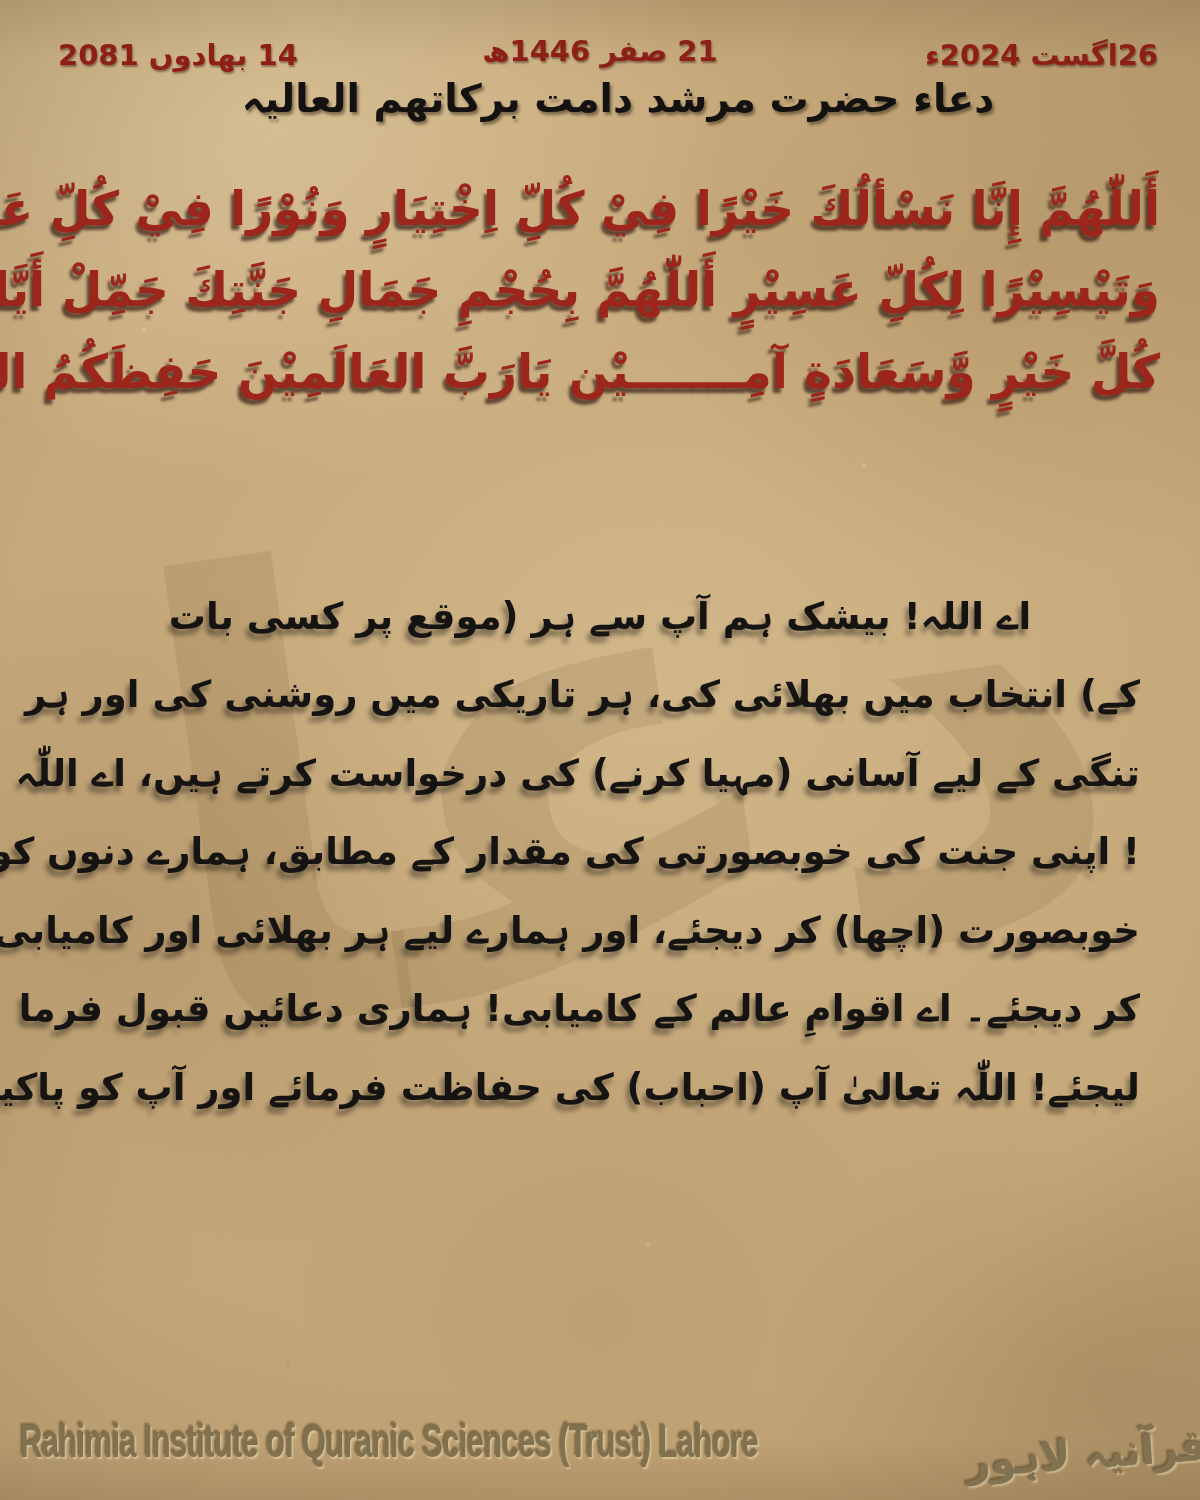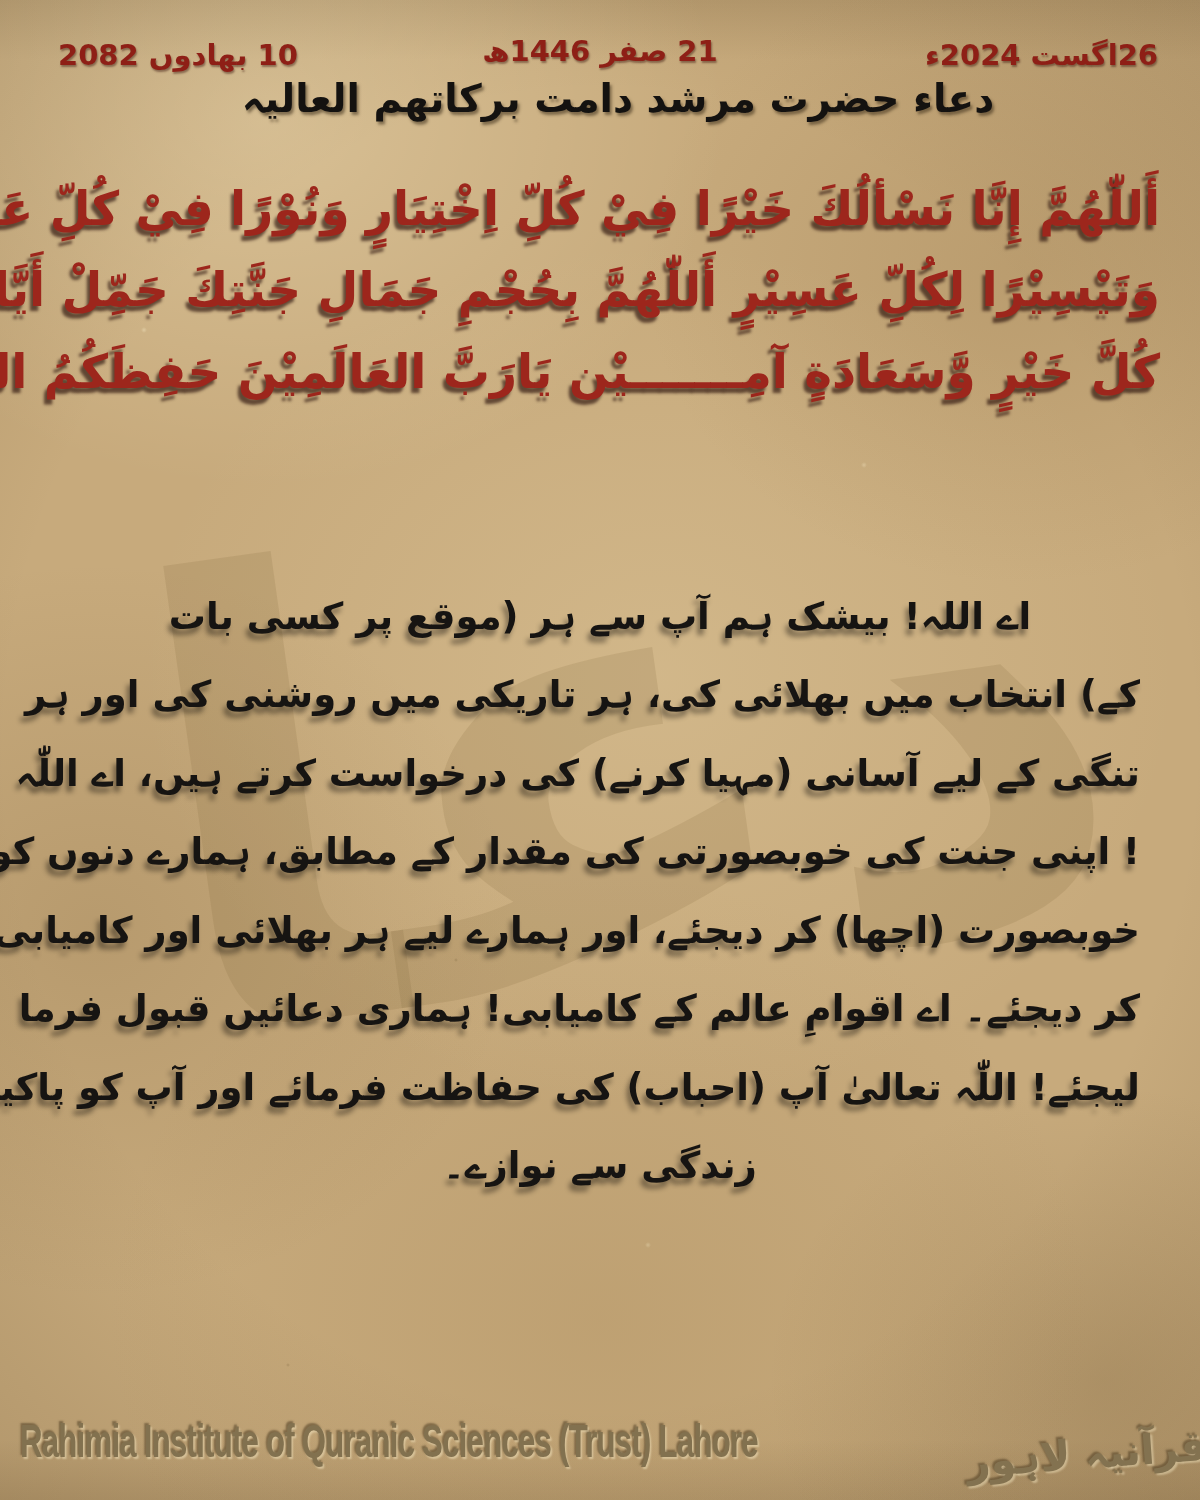--- a/index.html
+++ b/index.html
@@ -124,40 +124,39 @@
 
 <div class="poster">
 
   <div class="grain"></div>
 
   <div class="watermark">دعا</div>
 
   <div class="header-dates">
     <div class="date date-hijri">21 صفر 1446ھ</div>
     <div class="date date-gregorian">26اگست 2024ء</div>
-    <div class="date date-bikrami">10 بھادوں 2082</div>
+    <div class="date date-bikrami">14 بھادوں 2081</div>
   </div>
 
   <div class="poster-title">دعاء حضرت مرشد دامت برکاتھم العالیہ</div>
 
   <div class="prayer-arabic">
     <div class="line">أَللّٰهُمَّ إِنَّا نَسْألُكَ خَيْرًا فِيْ كُلِّ اِخْتِيَارٍ وَنُوْرًا فِيْ كُلِّ عَتَمَةٍ</div>
     <div class="line">وَتَيْسِيْرًا لِكُلِّ عَسِيْرٍ أَللّٰهُمَّ بِحُجْمِ جَمَالِ جَنَّتِكَ جَمِّلْ أَيَّامَنَا وَحَقِّقْ لَنَا</div>
     <div class="line">كُلَّ خَيْرٍ وَّسَعَادَةٍ آمِـــــــيْن يَارَبَّ العَالَمِيْنَ حَفِظَكُمُ اللهُ وَأَحْيَاكُمْ □</div>
   </div>
 
   <div class="translation-urdu">
     <div class="line">اے اللہ! بیشک ہم آپ سے ہر (موقع پر کسی بات</div>
     <div class="line">کے) انتخاب میں بھلائی کی، ہر تاریکی میں روشنی کی اور ہر</div>
     <div class="line">تنگی کے لیے آسانی (مہیا کرنے) کی درخواست کرتے ہیں، اے اللّٰہ</div>
     <div class="line">! اپنی جنت کی خوبصورتی کی مقدار کے مطابق، ہمارے دنوں کو</div>
     <div class="line">خوبصورت (اچھا) کر دیجئے، اور ہمارے لیے ہر بھلائی اور کامیابی طے</div>
     <div class="line">کر دیجئے۔ اے اقوامِ عالم کے کامیابی! ہماری دعائیں قبول فرما</div>
     <div class="line">لیجئے! اللّٰہ تعالیٰ آپ (احباب) کی حفاظت فرمائے اور آپ کو پاکیزہ</div>
-    <div class="line">زندگی سے نوازے۔</div>
   </div>
 
   <div class="footer">
     <div class="footer-org-en">Rahimia Institute of Quranic Sciences (Trust) Lahore</div>
     <div class="footer-org-calligraphy">ادارۂ رحیمیہ علومِ قرآنیہ لاہور</div>
   </div>
 
 </div>
 
 </body></html>

